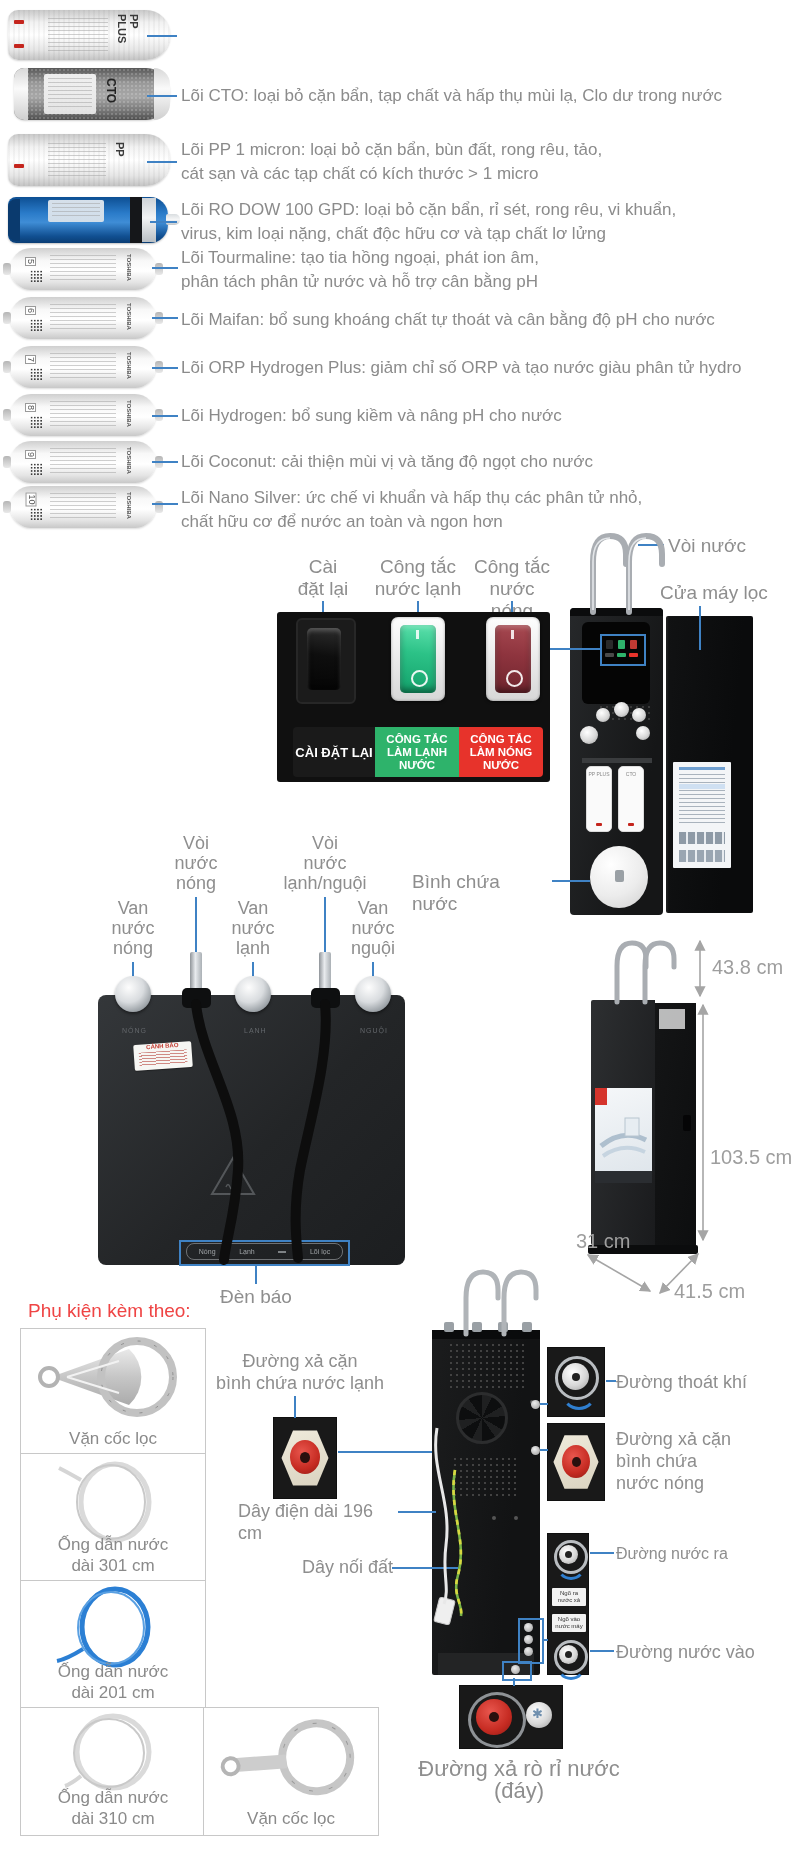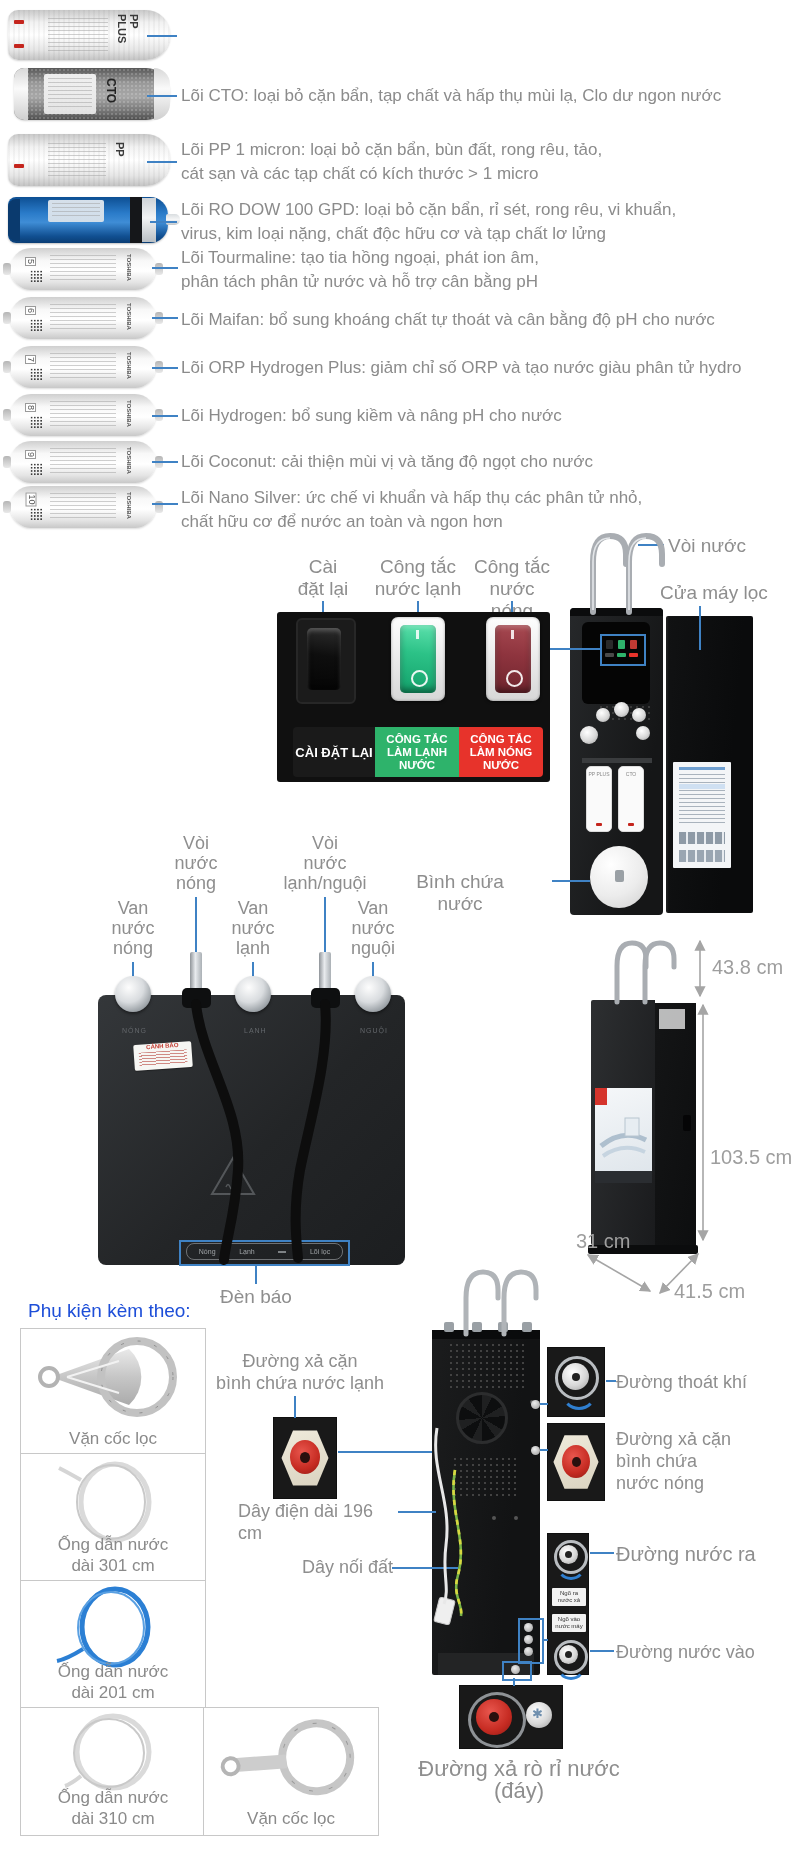--- a/index.html
+++ b/index.html
@@ -6,21 +6,21 @@
   #canvas{position:relative;width:800px;height:1854px;background:#fff;overflow:hidden;
           font-family:"Liberation Sans",sans-serif}
   .abs{position:absolute}
   .pre{white-space:pre-line}
   .desc{color:#8b8b8b;font-size:17px;line-height:24px;white-space:pre-line}
   .callout{color:#8e8e8e;font-size:19px;line-height:22px;text-align:center;white-space:pre-line}
   .dim{color:#9e9e9e;font-size:20px}
   .bl{background:#3f82c4}
   .bluebox{border:2px solid #3f82c4}
   .cap{color:#8a8a8a;font-size:17px;line-height:21px;text-align:center;white-space:pre-line}
-  .heading{color:#1d4ed8;font-size:19px}
+  .heading{color:#ef4444;font-size:19px}
   
   .cyl{border-radius:10px 24px 24px 10px;box-shadow:0 1px 2px rgba(0,0,0,.18)}
   .cyl.white{background:repeating-linear-gradient(90deg,rgba(0,0,0,.035) 0 2px,rgba(255,255,255,0) 2px 5px),
     linear-gradient(180deg,#c9c9c9,#f2f2f2 25%,#fff 50%,#e6e6e6 80%,#c4c4c4)}
   .cyl.dark{background:radial-gradient(rgba(255,255,255,.18) 1px,transparent 1.3px) 0 0/4px 4px,
     linear-gradient(180deg,#585858,#9a9a9a 30%,#a7a7a7 55%,#777 82%,#4f4f4f)}
   .endcap{position:absolute;top:0;bottom:0;background:linear-gradient(180deg,#d8d8d8,#fafafa 40%,#cfcfcf)}
   .lab{position:absolute;background:linear-gradient(180deg,#f8f8f8,#ececec);border-radius:2px;opacity:.92}
   .lablines{position:absolute;background:repeating-linear-gradient(180deg,#9f9f9f 0 1px,transparent 1px 4px);opacity:.5}
   .vtext{position:absolute;writing-mode:vertical-rl;font-weight:bold;color:#3a3a3a}
@@ -75,21 +75,21 @@
   <div class="abs bl" style="left:147px;top:35px;width:30px;height:2px"></div>
 
   <div class="abs cyl dark" style="left:14px;top:68px;width:156px;height:52px">
     <div class="endcap" style="left:0;width:14px;border-radius:10px 0 0 10px"></div>
     <div class="endcap" style="right:0;width:16px;border-radius:0 24px 24px 0"></div>
     <div class="lab" style="left:30px;top:6px;width:52px;height:40px"></div>
     <div class="lablines" style="left:34px;top:10px;width:44px;height:32px"></div>
     <span class="vtext" style="left:90px;top:10px;font-size:12px;color:#222">CTO</span>
   </div>
   <div class="abs bl" style="left:147px;top:95px;width:30px;height:2px"></div>
-  <div class="abs desc" style="left:181px;top:84px">Lõi CTO: loại bỏ cặn bẩn, tạp chất và hấp thụ mùi lạ, Clo dư ngon nước</div>
+  <div class="abs desc" style="left:181px;top:84px">Lõi CTO: loại bỏ cặn bẩn, tạp chất và hấp thụ mùi lạ, Clo dư trong nước</div>
 
   <div class="abs cyl white" style="left:8px;top:134px;width:162px;height:52px">
     <div class="redtick" style="left:6px;top:30px;width:10px;height:4px"></div>
     <div class="lablines" style="left:40px;top:9px;width:58px;height:34px"></div>
     <span class="vtext" style="left:106px;top:8px;font-size:11px">PP</span>
   </div>
   <div class="abs bl" style="left:147px;top:161px;width:30px;height:2px"></div>
   <div class="abs desc" style="left:181px;top:138px">Lõi PP 1 micron: loại bỏ cặn bẩn, bùn đất, rong rêu, tảo,
 cát sạn và các tạp chất có kích thước &gt; 1 micro</div>
 
@@ -239,21 +239,21 @@
       <div style="position:absolute;left:6px;top:22px;width:46px;height:5px;background:#cfe0f2"></div>
       <div style="position:absolute;left:6px;top:70px;width:46px;height:12px;background:repeating-linear-gradient(90deg,#8e9aa6 0 7px,#e8ecf0 7px 9px)"></div>
       <div style="position:absolute;left:6px;top:88px;width:46px;height:12px;background:repeating-linear-gradient(90deg,#9aa6b2 0 7px,#e8ecf0 7px 9px)"></div>
     </div>
   </div>
 
   <div class="abs callout" style="left:668px;top:535px;width:90px;text-align:left">Vòi nước</div>
   <div class="abs bl" style="left:638px;top:544px;width:26px;height:2px"></div>
   <div class="abs callout" style="left:660px;top:582px;width:110px;text-align:left">Cửa máy lọc</div>
   <div class="abs bl" style="left:699px;top:606px;width:2px;height:44px"></div>
-  <div class="abs callout" style="left:392px;top:871px;width:136px;text-align:center">Bình chứa nước</div>
+  <div class="abs callout" style="left:412px;top:871px;width:136px;text-align:left">Bình chứa nước</div>
   <div class="abs bl" style="left:552px;top:880px;width:38px;height:2px"></div>
 
   <div class="abs callout" style="left:158px;top:833px;width:76px;font-size:18px;line-height:20px">Vòi
 nước
 nóng</div>
   <div class="abs callout" style="left:277px;top:833px;width:96px;font-size:18px;line-height:20px">Vòi
 nước
 lạnh/nguội</div>
   <div class="abs callout" style="left:95px;top:898px;width:76px;font-size:18px;line-height:20px">Van
 nước
@@ -464,21 +464,21 @@
 bình chứa
 nước nóng</div>
   <div class="abs bl" style="left:540px;top:1449px;width:8px;height:2px"></div>
 
   <div class="abs callout" style="left:238px;top:1500px;width:160px;text-align:left;font-size:18px">Dây điện dài 196 cm</div>
   <div class="abs bl" style="left:398px;top:1511px;width:38px;height:2px"></div>
 
   <div class="abs callout" style="left:302px;top:1556px;width:92px;text-align:left;font-size:18px">Dây nối đất</div>
   <div class="abs bl" style="left:392px;top:1567px;width:66px;height:2px"></div>
 
-  <div class="abs callout" style="left:616px;top:1543px;width:150px;text-align:left;font-size:20px">Đường nước ra</div>
+  <div class="abs callout" style="left:616px;top:1543px;width:150px;text-align:left;font-size:16px">Đường nước ra</div>
   <div class="abs bl" style="left:590px;top:1552px;width:24px;height:2px"></div>
   <div class="abs bl" style="left:542px;top:1639px;width:6px;height:2px"></div>
 
   <div class="abs callout" style="left:616px;top:1641px;width:160px;text-align:left;font-size:18px">Đường nước vào</div>
   <div class="abs bl" style="left:590px;top:1650px;width:24px;height:2px"></div>
 
   <div class="abs bl" style="left:513px;top:1678px;width:2px;height:8px"></div>
   <div class="abs callout" style="left:404px;top:1758px;width:230px;font-size:22px">Đường xả rò rỉ nước (đáy)</div>
 
   <svg class="abs" width="800" height="1854" viewBox="0 0 800 1854" style="left:0;top:0;pointer-events:none">

